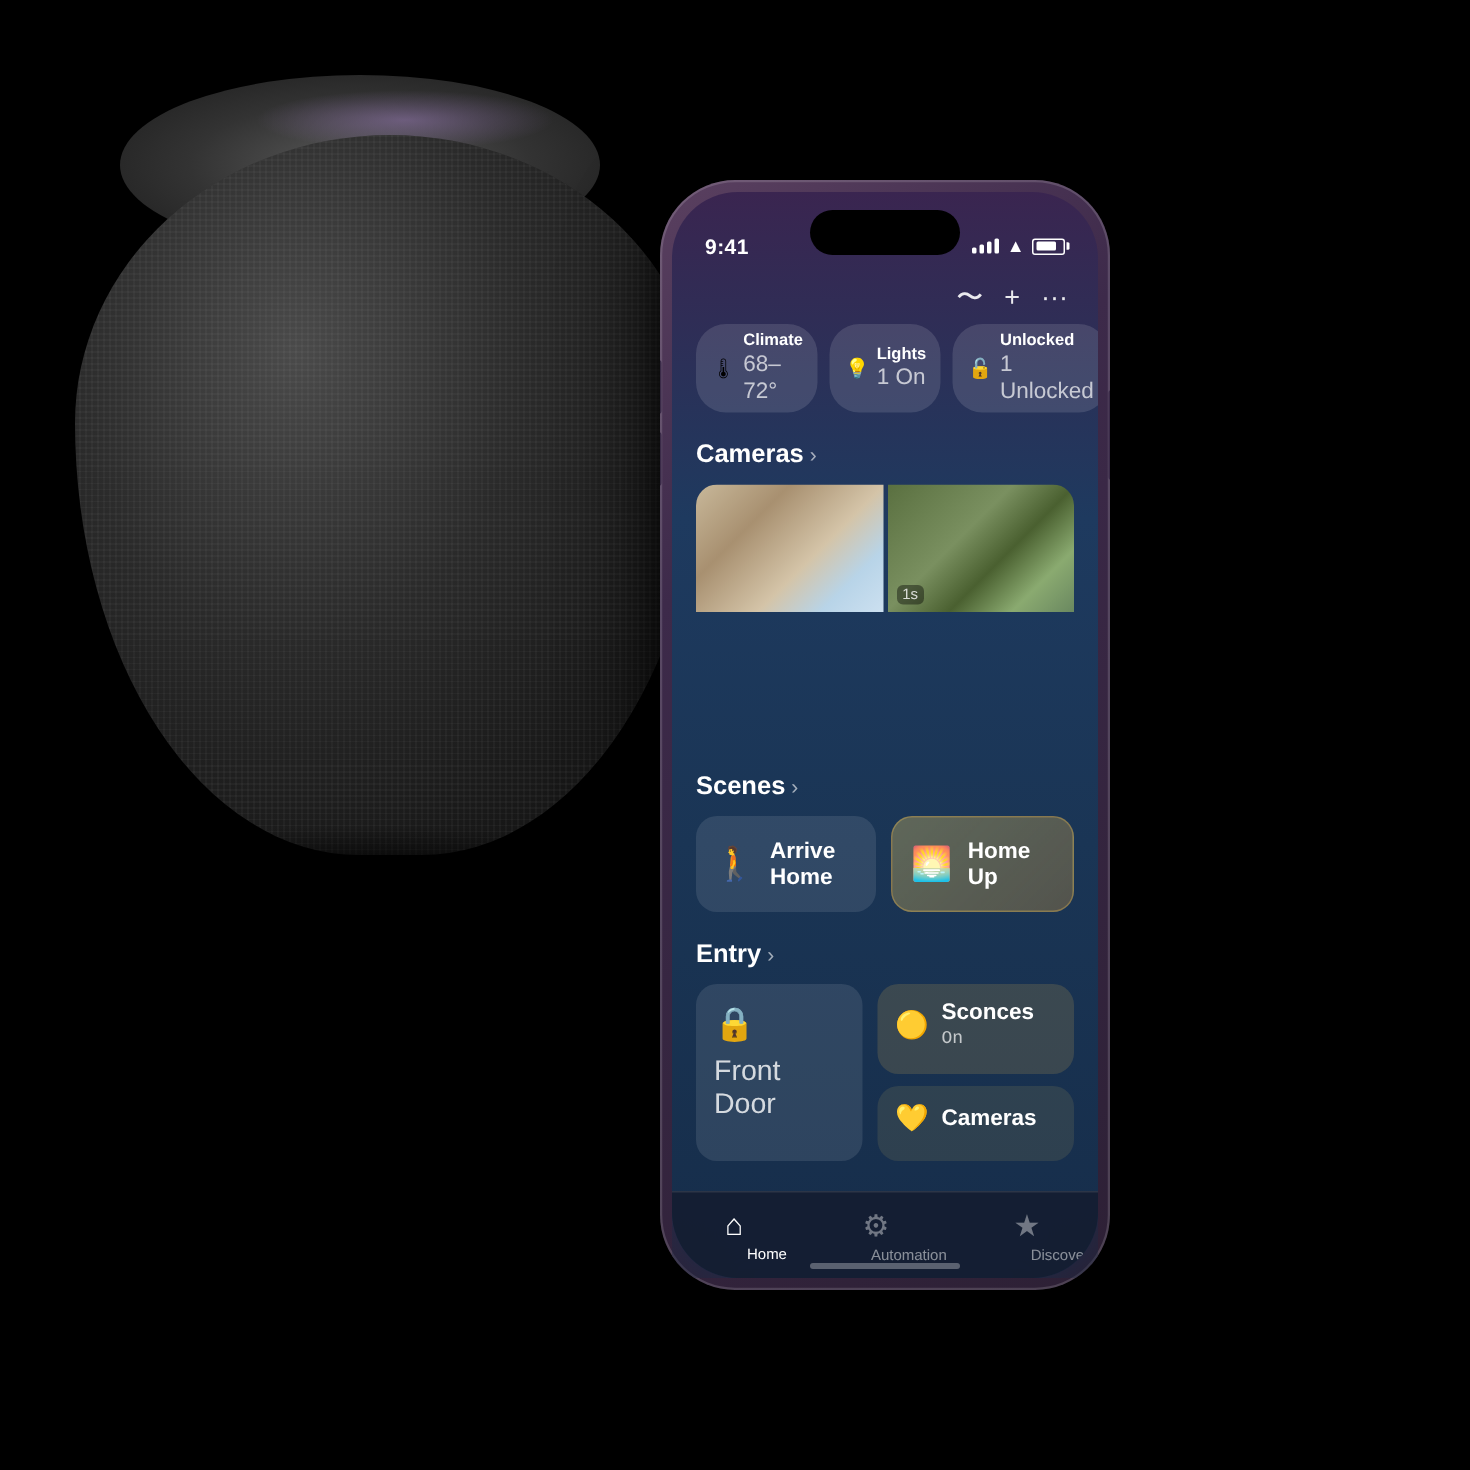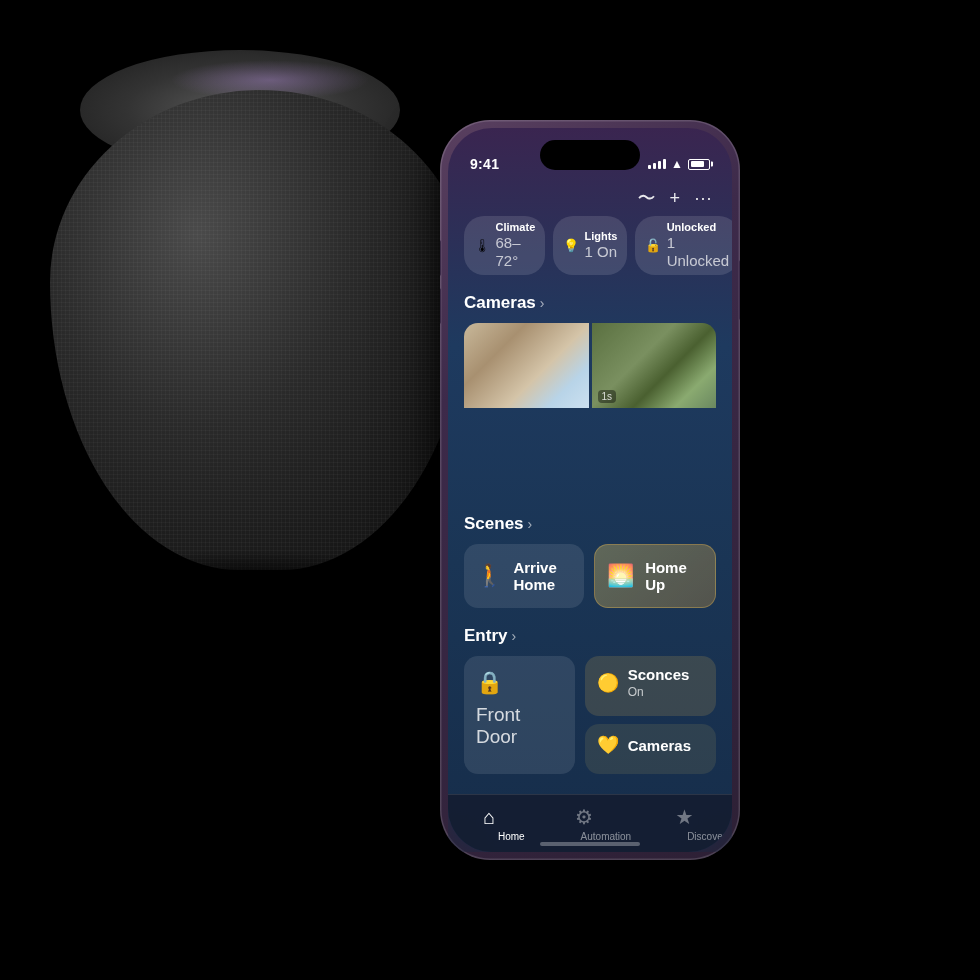--- a/index.html
+++ b/index.html
@@ -352,20 +352,21 @@
     .sconces-title {
       font-size: 15px;
       font-weight: 600;
       color: #fff;
       margin-bottom: 2px;
       text-align: right;
     }
     .sconces-sub {
       font-size: 12px;
       color: rgba(255,255,255,0.7);
+      font-family: Liberation Mono, monospace;
     }
     .overhead-card {
       background: rgba(255,220,100,0.1);
     }
     .overhead-title {
       font-size: 15px;
       font-weight: 600;
       color: #fff;
     }
 

